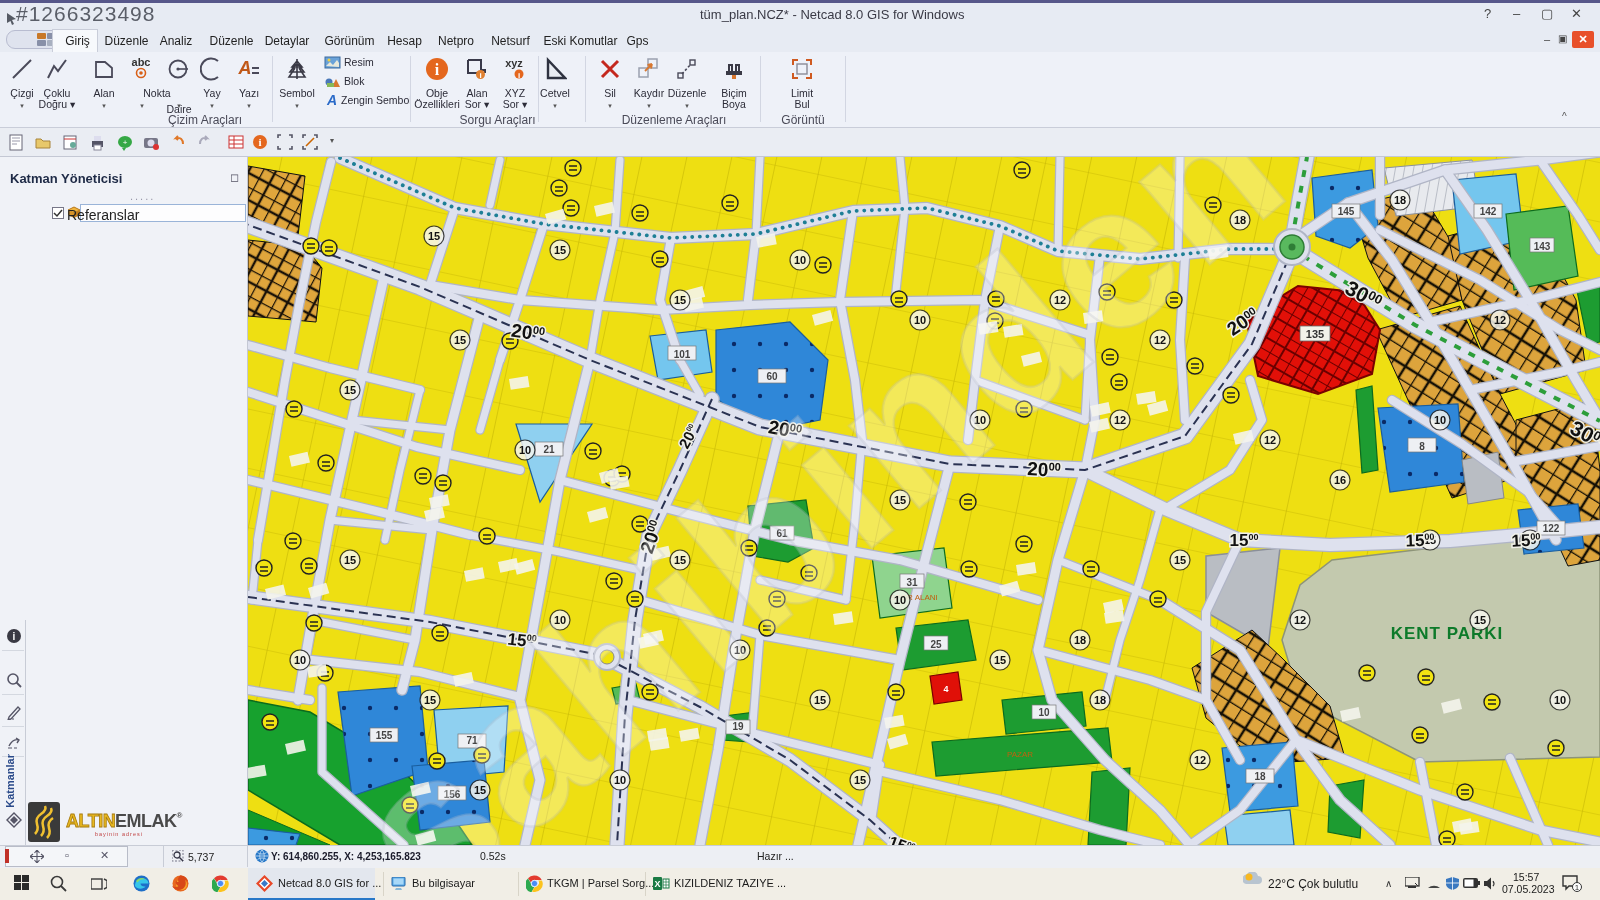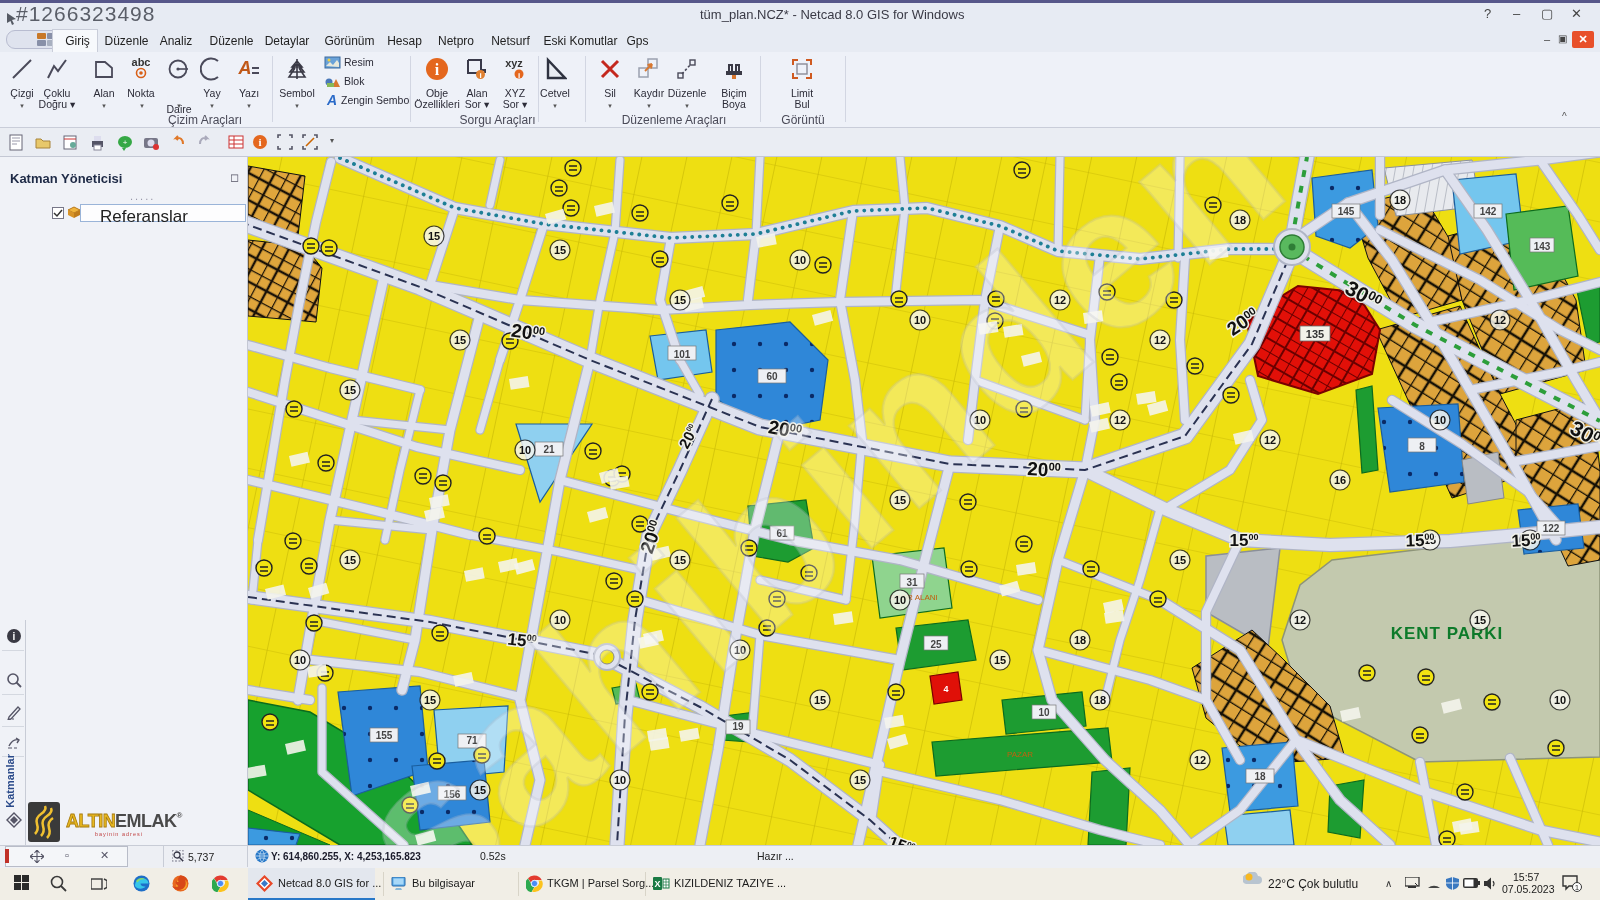--- a/index.html
+++ b/index.html
@@ -68,21 +68,21 @@
 <svg class="bigicon" style="left:92px" width="24" height="24" viewBox="0 0 24 24" fill="none">
     <path d="M4 20 V5 H13 L20 11 V20 Z" stroke="#4a4a5a" stroke-width="1.8" fill="none"></path>
   </svg>
 <div class="blabel" style="left:75px;top:88px;width:58px">Alan</div>
 <div class="drop" style="left:75px;top:102px;width:58px">▾</div>
 <svg class="bigicon" style="left:130px" width="24" height="24" viewBox="0 0 24 24" fill="none">
     <text x="11" y="9" font-size="11" fill="#333" text-anchor="middle" font-weight="bold">abc</text>
     <circle cx="11" cy="16" r="4.5" fill="none" stroke="#d86018" stroke-width="1.6"></circle>
     <circle cx="11" cy="16" r="1.8" fill="#d86018"></circle>
   </svg>
-<div class="blabel" style="left:113px;top:88px;width:56px">Nokta</div>
+<div class="blabel" style="left:129px;top:88px;width:56px">Nokta</div>
 <div class="drop" style="left:113px;top:102px;width:58px">▾</div>
 <svg class="bigicon" style="left:167px" width="24" height="24" viewBox="0 0 24 24" fill="none">
     <circle cx="11" cy="12" r="8.5" fill="none" stroke="#4a4a5a" stroke-width="1.8"></circle>
     <circle cx="11" cy="12" r="1.6" fill="#4a4a5a"></circle>
     <path d="M11 12 h10" stroke="#4a4a5a" stroke-width="1.6"></path>
   </svg>
 <div class="blabel" style="left:150px;top:104px;width:58px">Daire</div>
 <div class="drop" style="left:150px;top:102px;width:58px">▾</div>
 <svg class="bigicon" style="left:200px" width="24" height="24" viewBox="0 0 24 24" fill="none">
     <path d="M18 4 A 10.5 10.5 0 1 0 18 20" fill="none" stroke="#4a4a5a" stroke-width="2"></path>
@@ -236,21 +236,21 @@
 <div class="abs" style="left:80px;top:204px;width:166px;height:18px;background:#fdfdfe;border:1px solid #9ab4d8"></div>
 <div class="abs" style="left:52px;top:207px;width:12px;height:12px;background:#fff;border:1px solid #778"></div>
 <svg class="abs" style="left:53px;top:208px" width="10" height="10">
     <path d="M1 5 l3 3 5-6" stroke="#333" stroke-width="1.5" fill="none"></path>
   </svg>
 <svg class="abs" style="left:67px;top:206px" width="14" height="14">
     <path d="M7 1 L13 4 7 7 1 4 Z" fill="#f0b43c" stroke="#b87818"></path>
     <path d="M1 4 v5 l6 3 v-5 Z" fill="#d89428"></path>
     <path d="M13 4 v5 l-6 3 v-5 Z" fill="#c07c1c"></path>
   </svg>
-<div class="abs" style="left:100px;top:207px;font-size:17px;color:#222">Referanslar</div>
+<div class="abs" style="left:67px;top:207px;font-size:14px;color:#222">Referanslar</div>
 <div class="abs" style="left:25px;top:620px;width:1px;height:225px;background:#c8ccd6"></div>
 <svg class="abs" style="left:6px;top:628px" width="16" height="16" viewBox="0 0 16 16">
     <circle cx="8" cy="8" r="7" fill="#3a3a44"></circle>
     <text x="8" y="12" font-size="10" fill="#fff" text-anchor="middle" font-weight="bold">i</text>
   </svg>
 <div class="abs" style="left:2px;top:650px;width:22px;height:1px;background:#d4d8e0"></div>
 <svg class="abs" style="left:6px;top:672px" width="16" height="16" viewBox="0 0 16 16">
     <circle cx="7" cy="7" r="5" fill="none" stroke="#556" stroke-width="1.6"></circle>
     <path d="M10.5 10.5 L15 15" stroke="#556" stroke-width="1.8"></path>
   </svg>

